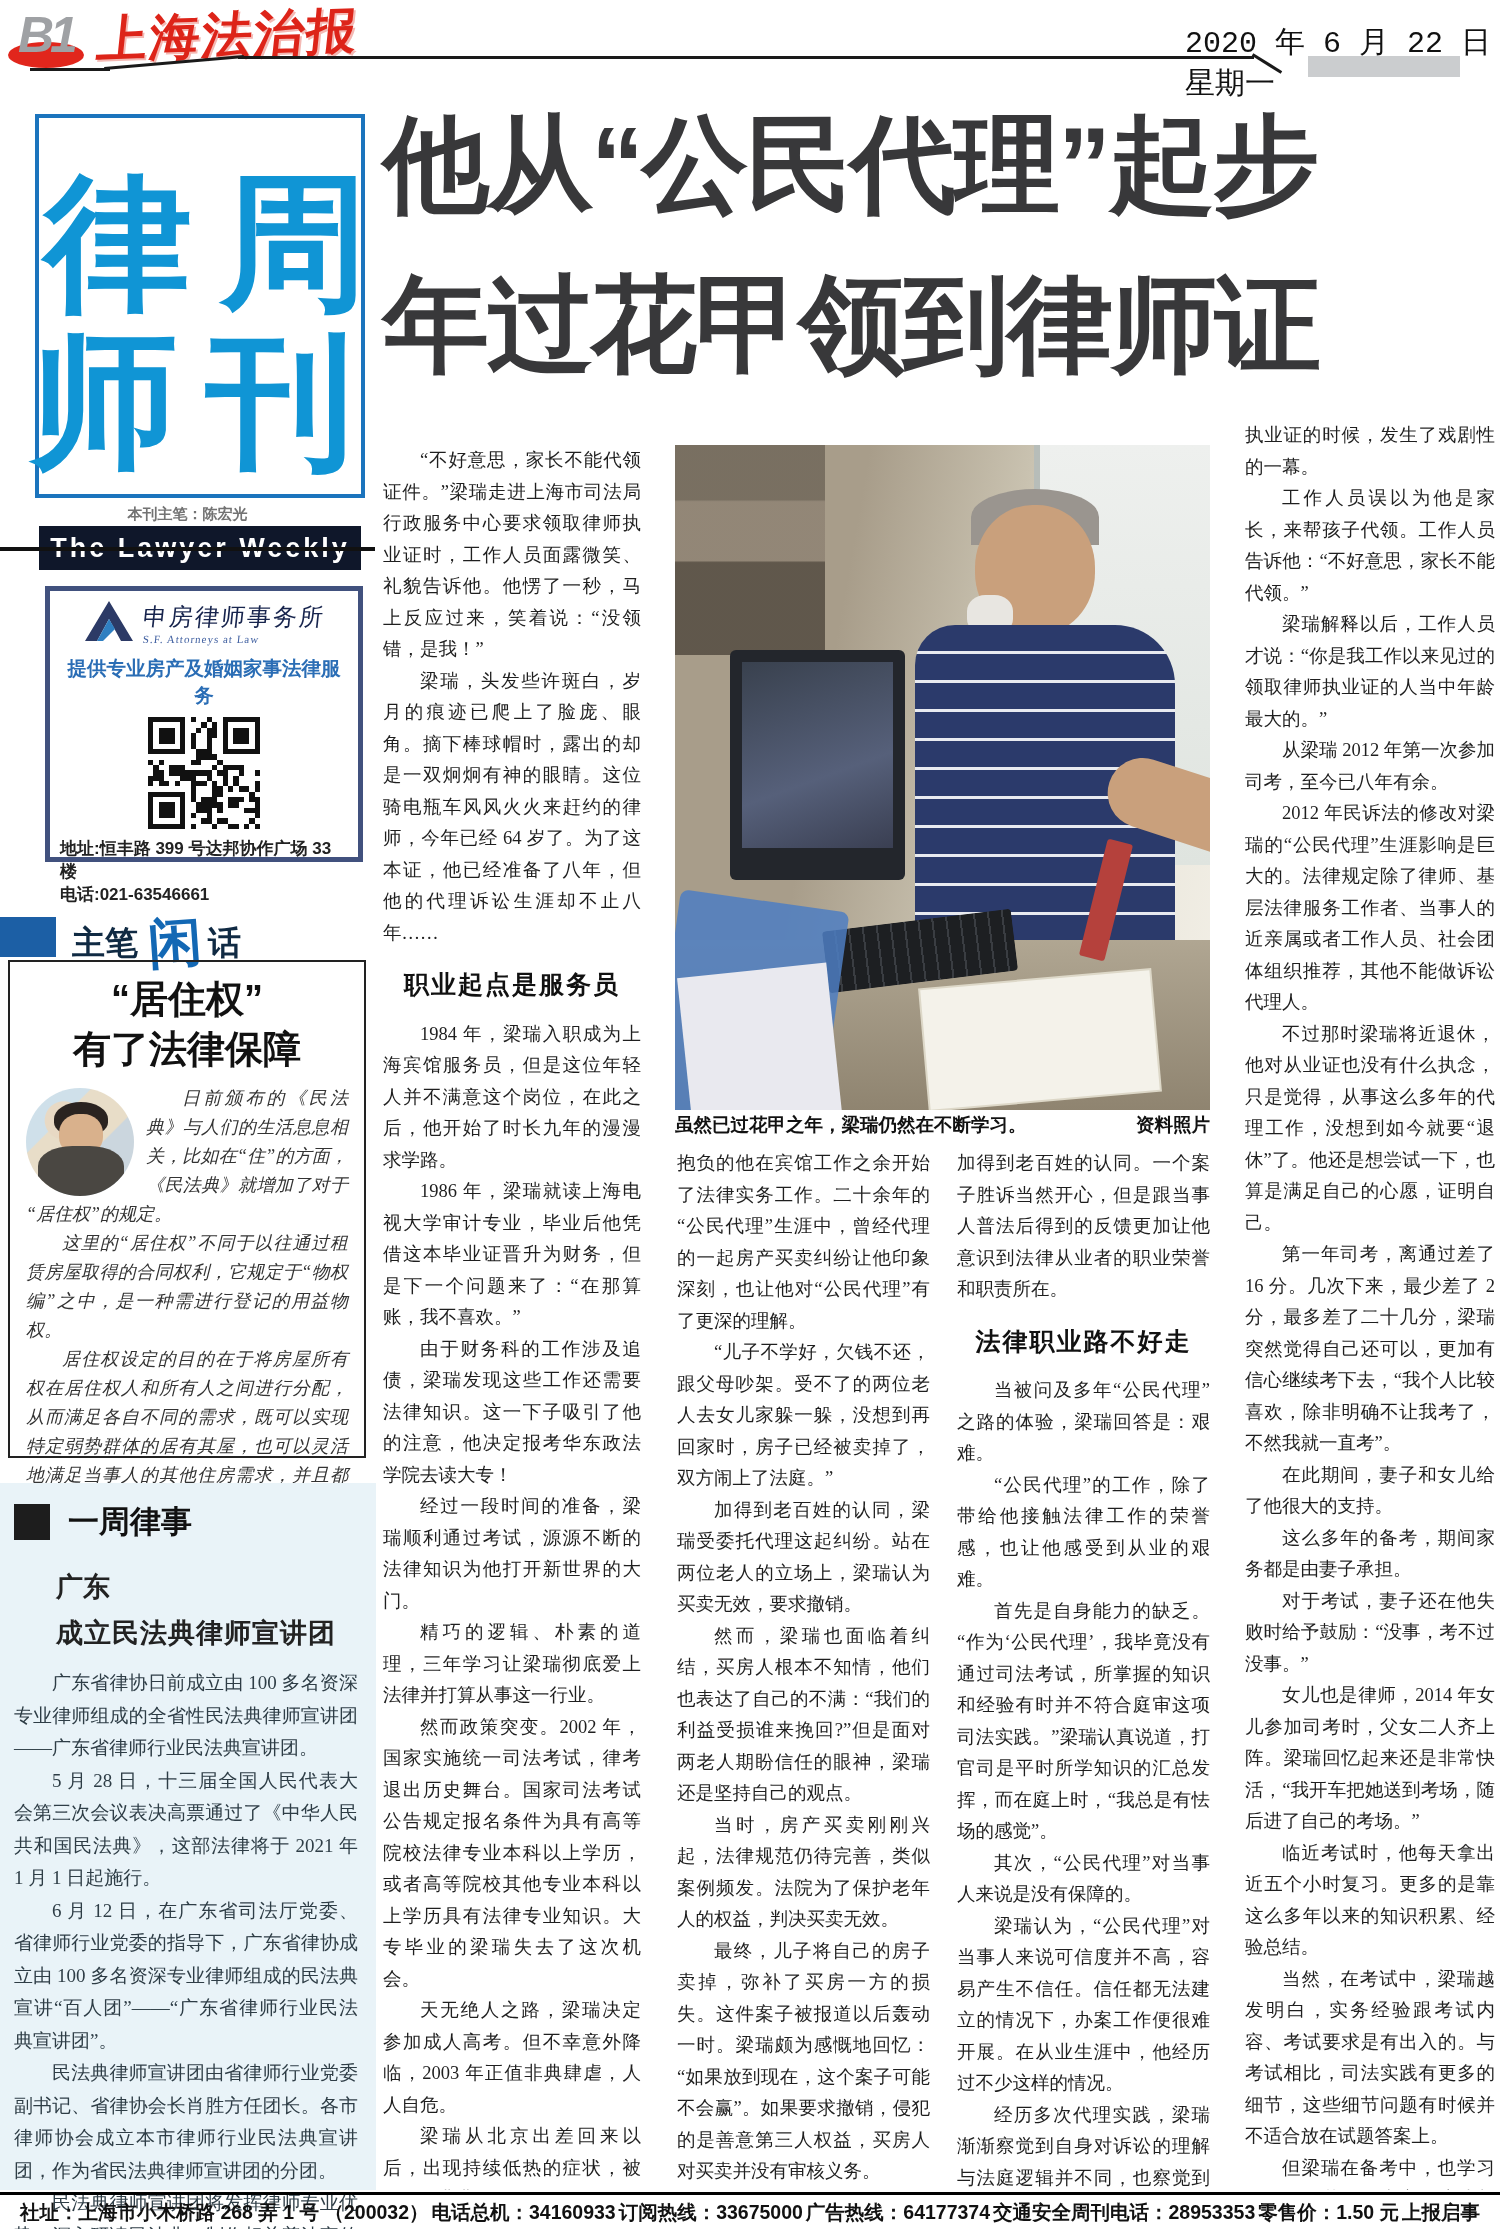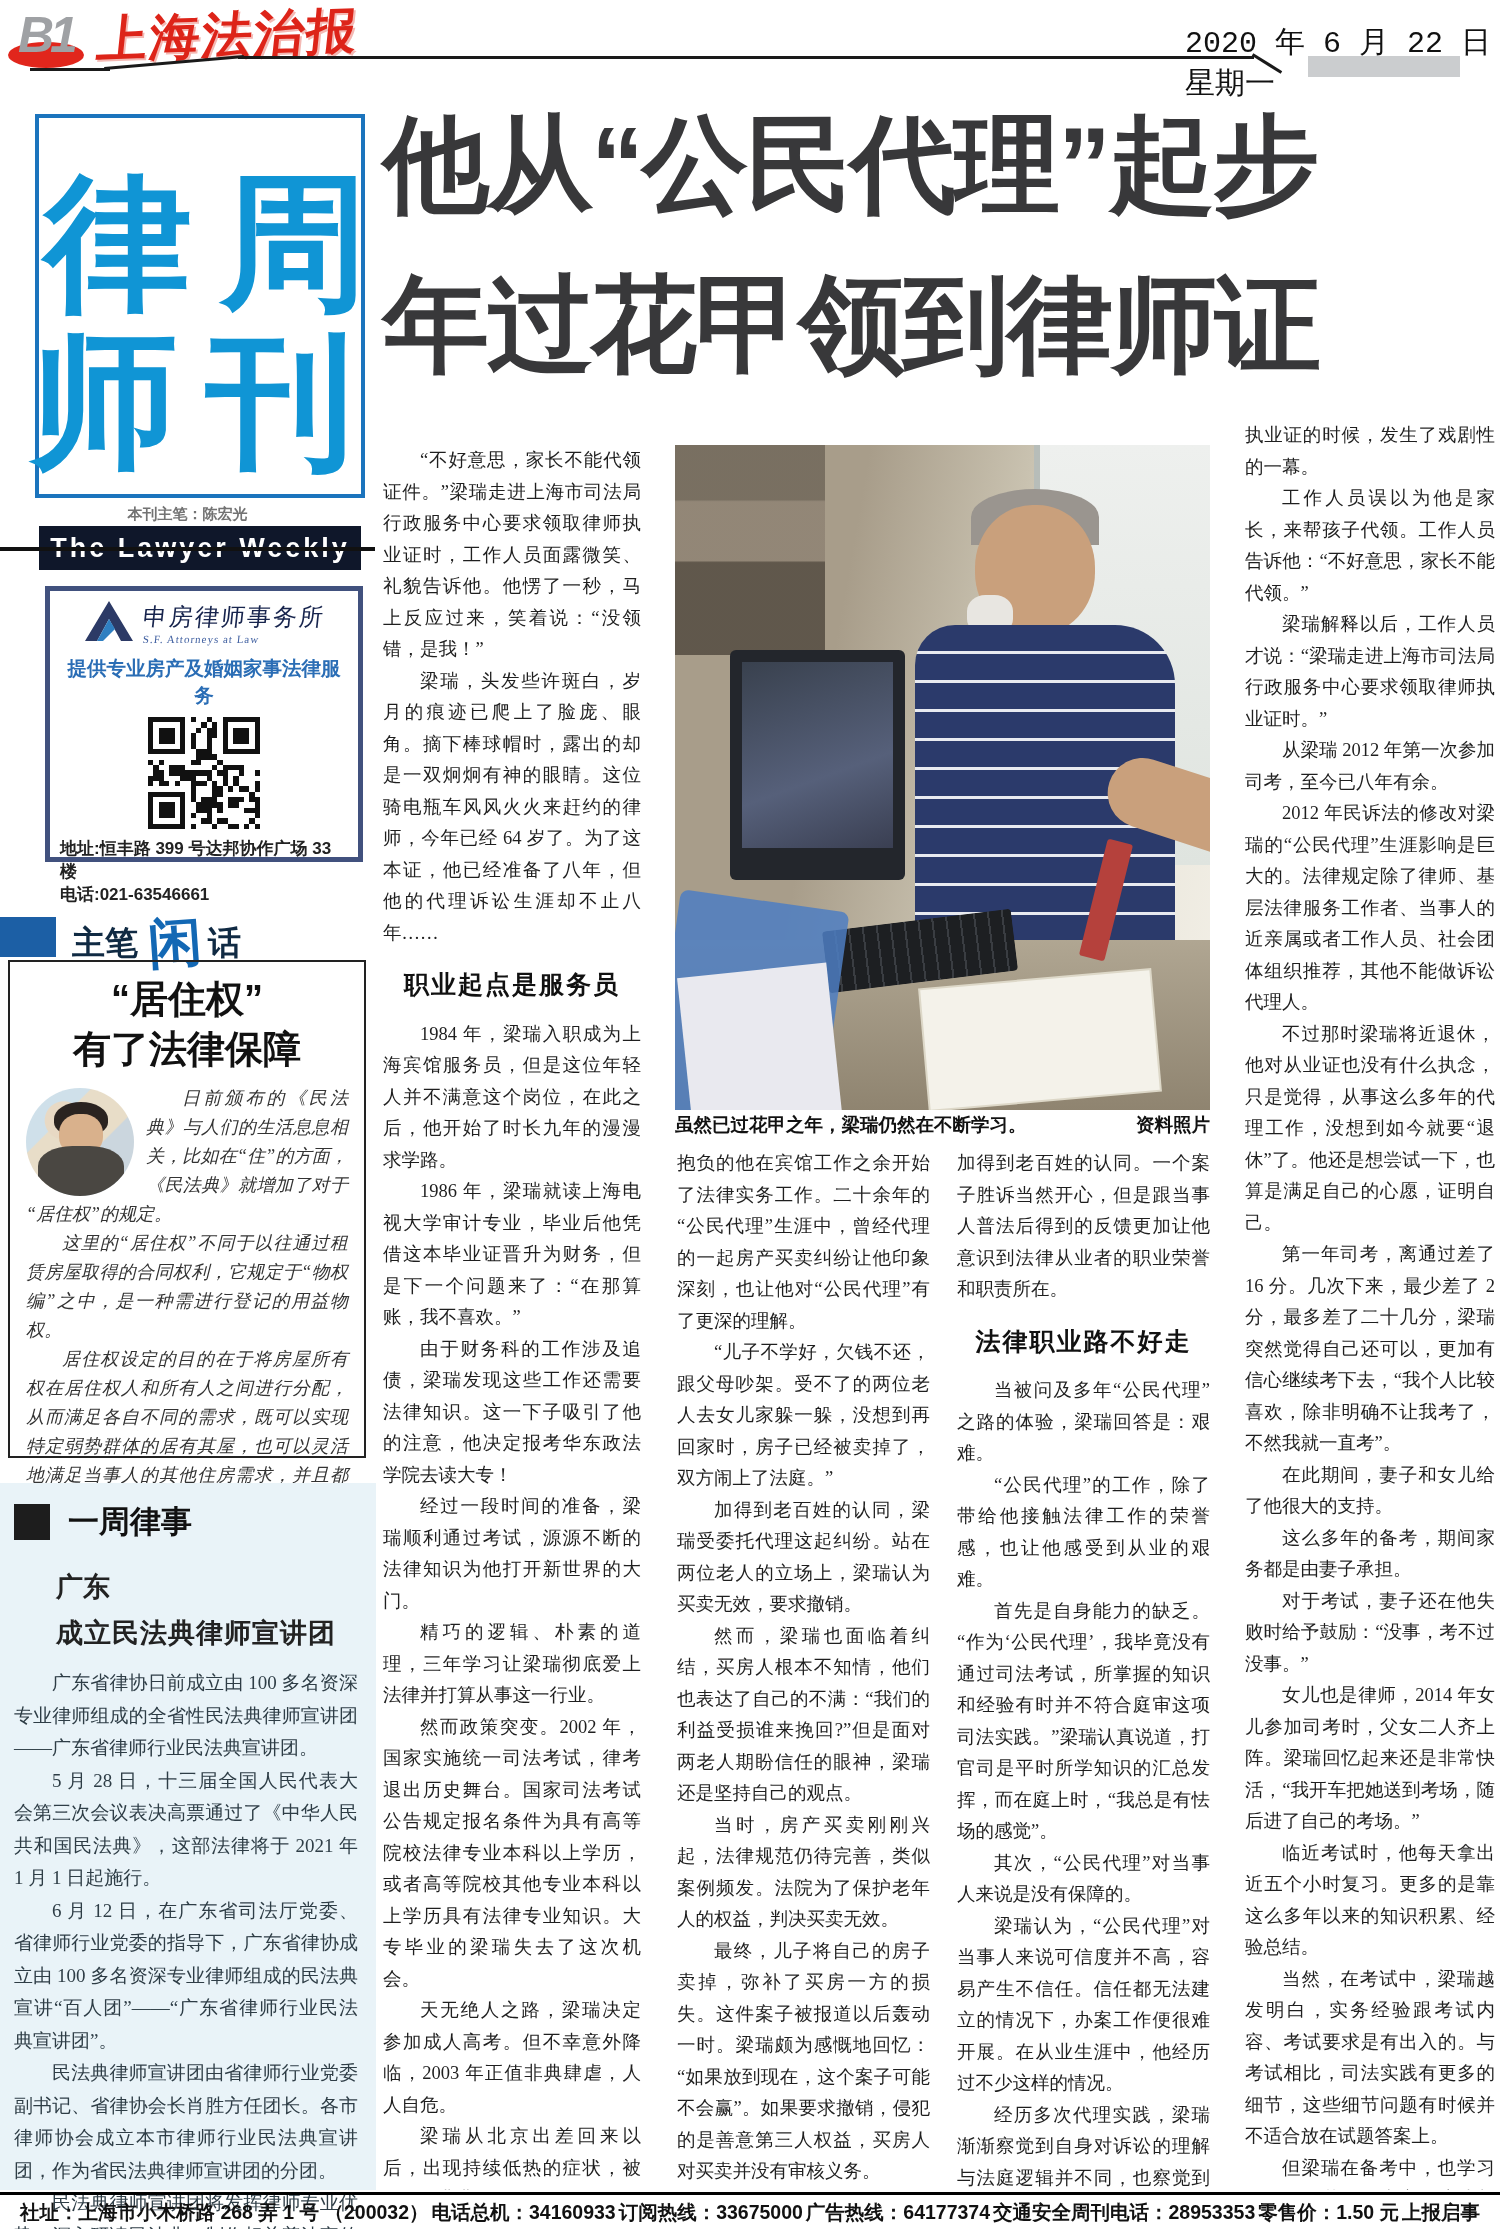--- a/index.html
+++ b/index.html
@@ -392,21 +392,21 @@
       <p class="para">当被问及多年“公民代理”之路的体验，梁瑞回答是：艰难。</p>
       <p class="para">“公民代理”的工作，除了带给他接触法律工作的荣誉感，也让他感受到从业的艰难。</p>
       <p class="para">首先是自身能力的缺乏。“作为‘公民代理’，我毕竟没有通过司法考试，所掌握的知识和经验有时并不符合庭审这项司法实践。”梁瑞认真说道，打官司是平时所学知识的汇总发挥，而在庭上时，“我总是有怯场的感觉”。</p>
       <p class="para">其次，“公民代理”对当事人来说是没有保障的。</p>
       <p class="para">梁瑞认为，“公民代理”对当事人来说可信度并不高，容易产生不信任。信任都无法建立的情况下，办案工作便很难开展。在从业生涯中，他经历过不少这样的情况。</p>
       <p class="para">经历多次代理实践，梁瑞渐渐察觉到自身对诉讼的理解与法庭逻辑并不同，也察觉到自身能力缺乏。“法律不讲没有证据的道理”，多年的实务经验，让他意识到完美的逻辑、雄辩的口才都是附加的，形成完整的证据链才是强有力的“制胜法宝”。</p>
     </div>
   <div id="col4" class="col">
       <p class="cont">执业证的时候，发生了戏剧性的一幕。</p>
       <p class="para">工作人员误以为他是家长，来帮孩子代领。工作人员告诉他：“不好意思，家长不能代领。”</p>
-      <p class="para">梁瑞解释以后，工作人员才说：“梁瑞走进上海市司法局行政服务中心要求领取律师执业证时。”</p>
+      <p class="para">梁瑞解释以后，工作人员才说：“你是我工作以来见过的领取律师执业证的人当中年龄最大的。”</p>
       <p class="para">从梁瑞 2012 年第一次参加司考，至今已八年有余。</p>
       <p class="para">2012 年民诉法的修改对梁瑞的“公民代理”生涯影响是巨大的。法律规定除了律师、基层法律服务工作者、当事人的近亲属或者工作人员、社会团体组织推荐，其他不能做诉讼代理人。</p>
       <p class="para">不过那时梁瑞将近退休，他对从业证也没有什么执念，只是觉得，从事这么多年的代理工作，没想到如今就要“退休”了。他还是想尝试一下，也算是满足自己的心愿，证明自己。</p>
       <p class="para">第一年司考，离通过差了 16 分。几次下来，最少差了 2 分，最多差了二十几分，梁瑞突然觉得自己还可以，更加有信心继续考下去，“我个人比较喜欢，除非明确不让我考了，不然我就一直考”。</p>
       <p class="para">在此期间，妻子和女儿给了他很大的支持。</p>
       <p class="para">这么多年的备考，期间家务都是由妻子承担。</p>
       <p class="para">对于考试，妻子还在他失败时给予鼓励：“没事，考不过没事。”</p>
       <p class="para">女儿也是律师，2014 年女儿参加司考时，父女二人齐上阵。梁瑞回忆起来还是非常快活，“我开车把她送到考场，随后进了自己的考场。”</p>
       <p class="para">临近考试时，他每天拿出近五个小时复习。更多的是靠这么多年以来的知识积累、经验总结。</p>
       <p class="para">当然，在考试中，梁瑞越发明白，实务经验跟考试内容、考试要求是有出入的。与考试相比，司法实践有更多的细节，这些细节问题有时候并不适合放在试题答案上。</p>

